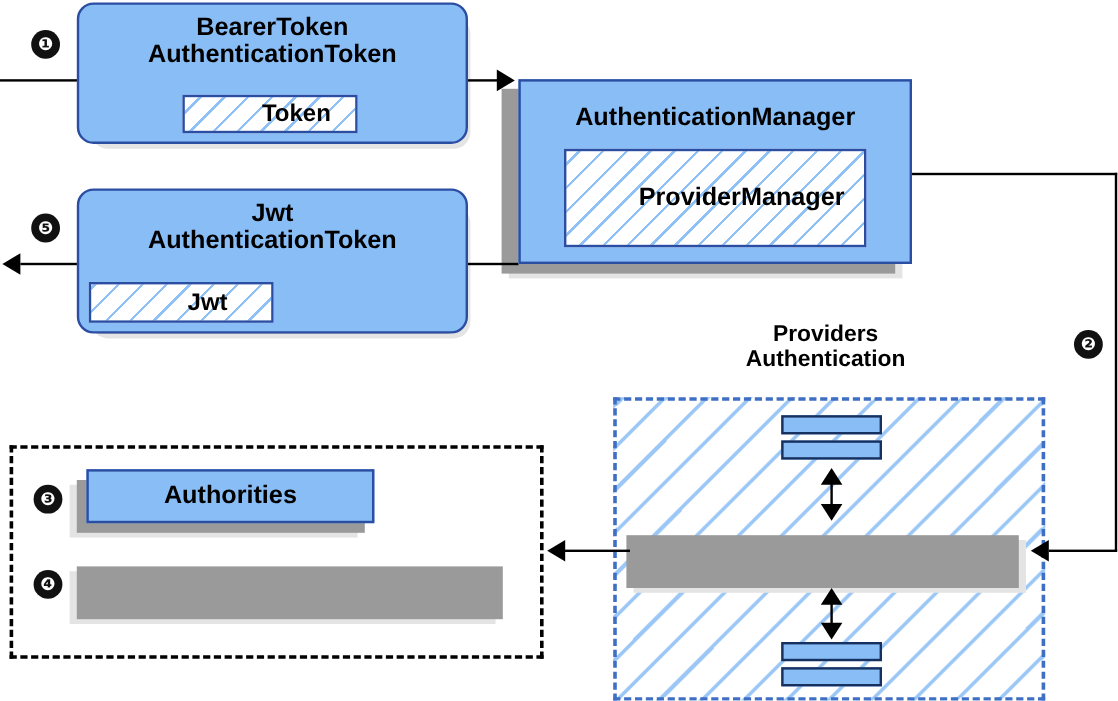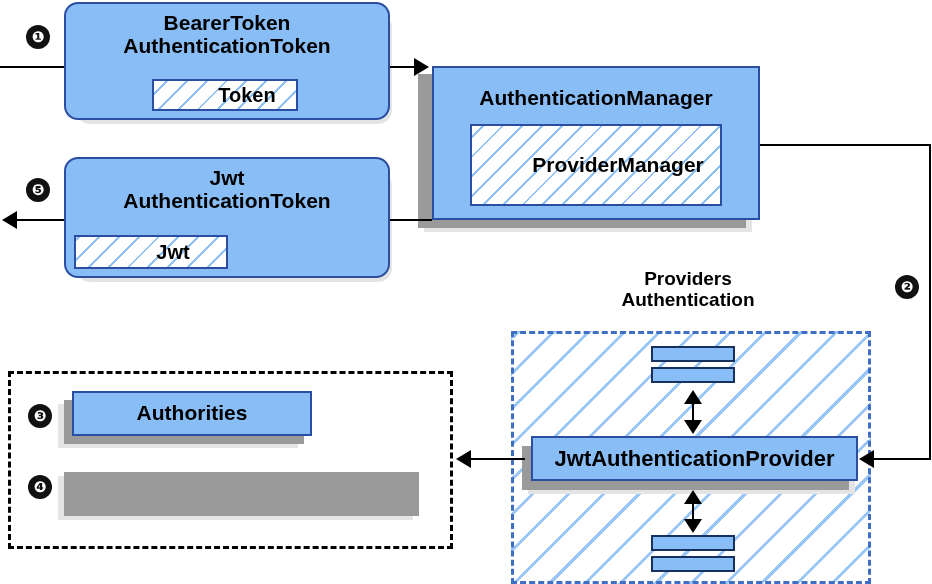--- a/index.html
+++ b/index.html
@@ -209,21 +209,20 @@
   <div class="bar" style="left:651px; top:346px; width:84px; height:16px;"></div>
   <div class="bar" style="left:651px; top:367px; width:84px; height:16px;"></div>
 
   <div class="line-v" style="left:692px; top:392px; height:40px;"></div>
   <div class="arrow up" style="left:684px; top:390px;"></div>
   <div class="arrow down" style="left:684px; top:420px;"></div>
 
   <div class="shadow d2" style="left:528px; top:450px; width:327px; height:44px;"></div>
   <div class="shadow d1" style="left:522px; top:446px; width:327px; height:44px;"></div>
 
-  <div class="node" style="left:531px; top:436px; width:327px; height:45px; font-size:22px;">JwtAuthenticationProvider</div>
 
   <div class="line-v" style="left:692px; top:492px; height:38px;"></div>
   <div class="arrow up" style="left:684px; top:490px;"></div>
   <div class="arrow down" style="left:684px; top:519px;"></div>
 
   <div class="bar" style="left:651px; top:535px; width:84px; height:16px;"></div>
   <div class="bar" style="left:651px; top:556px; width:84px; height:16px;"></div>
 
   <div class="line-h" style="left:470px; top:458px; width:55px;"></div>
   <div class="arrow left" style="left:456px; top:450px;"></div>

